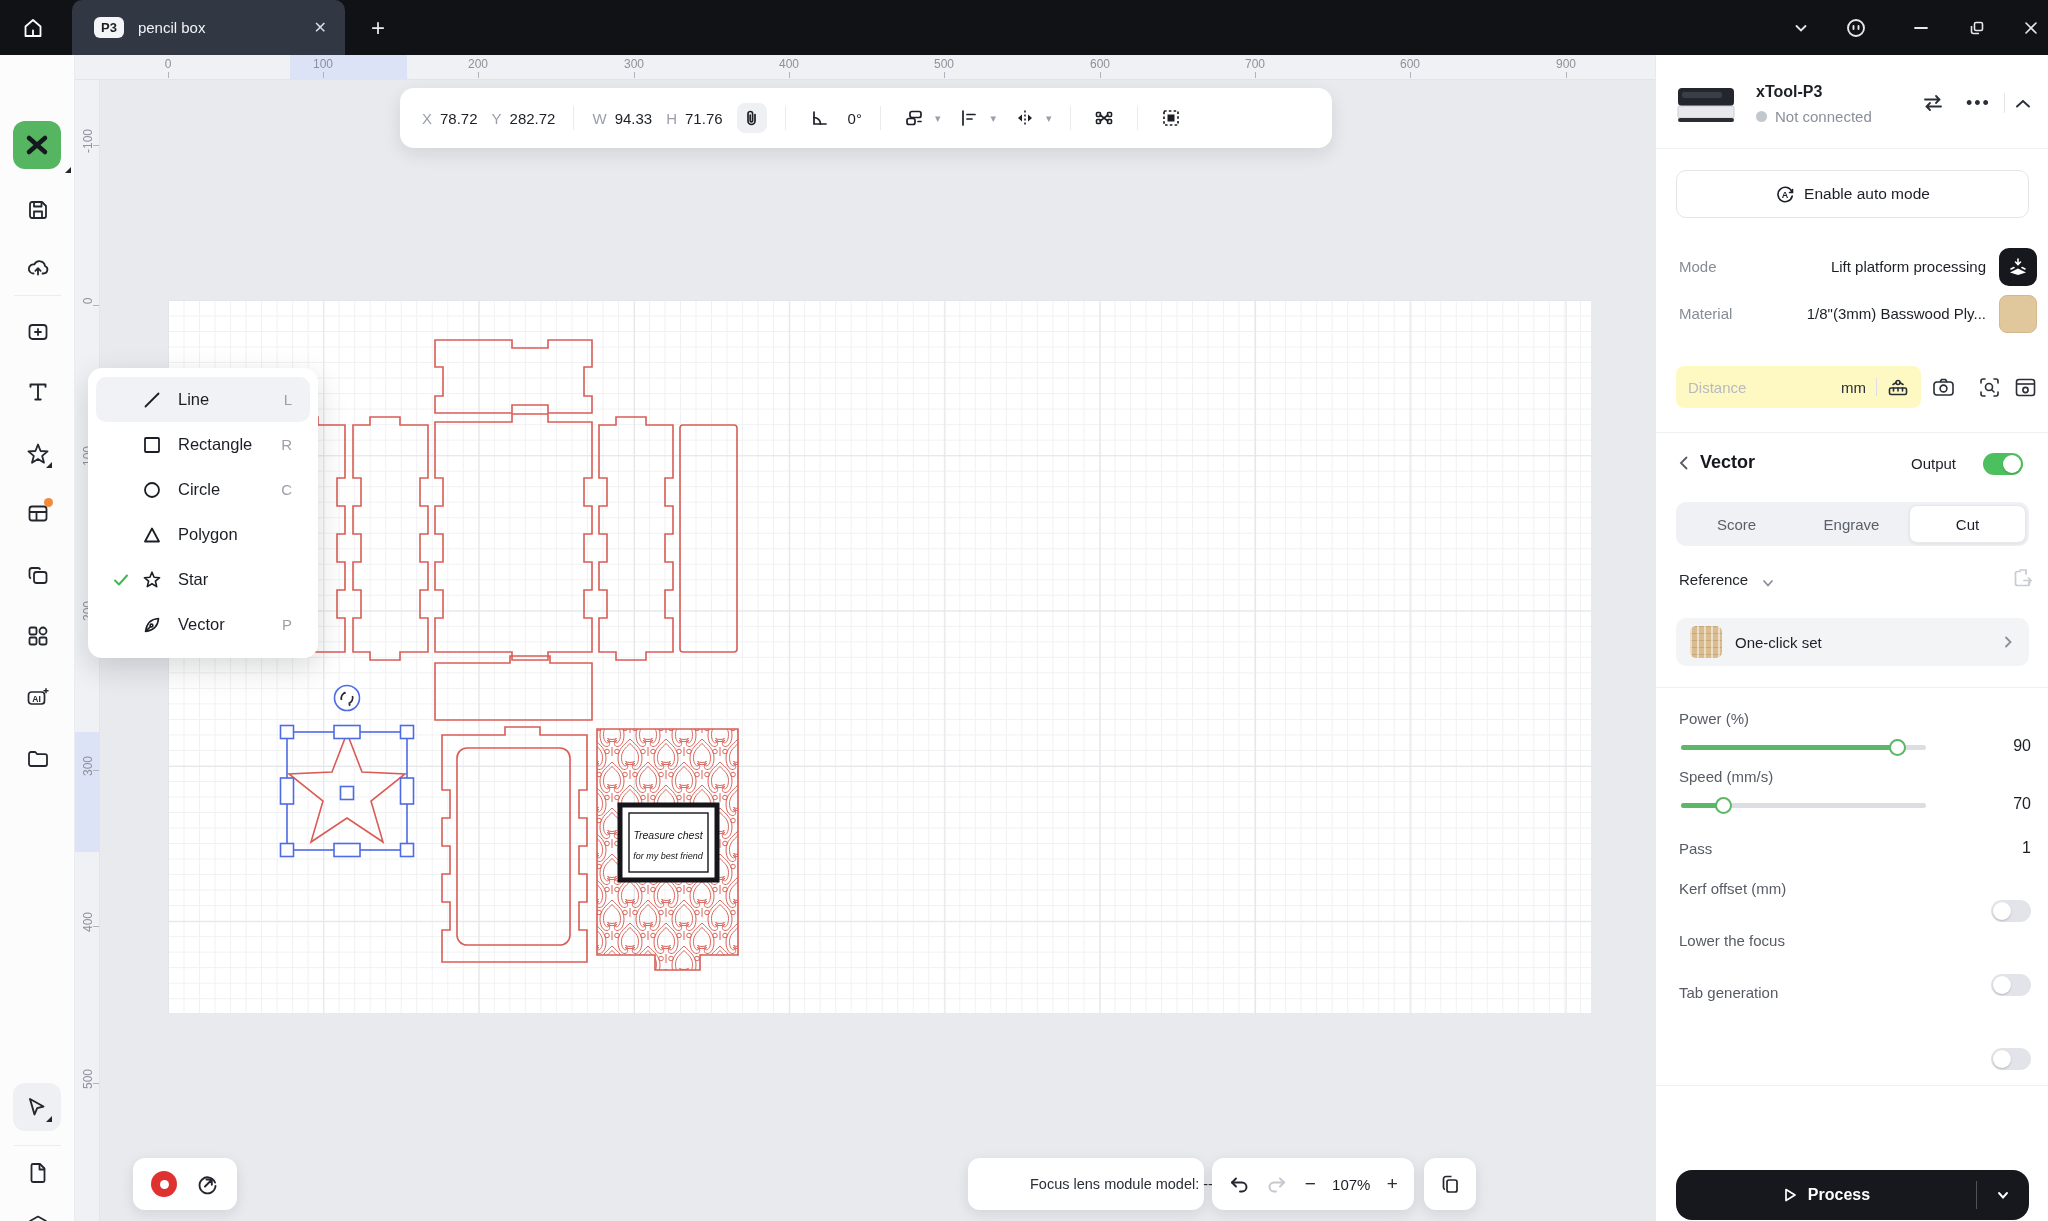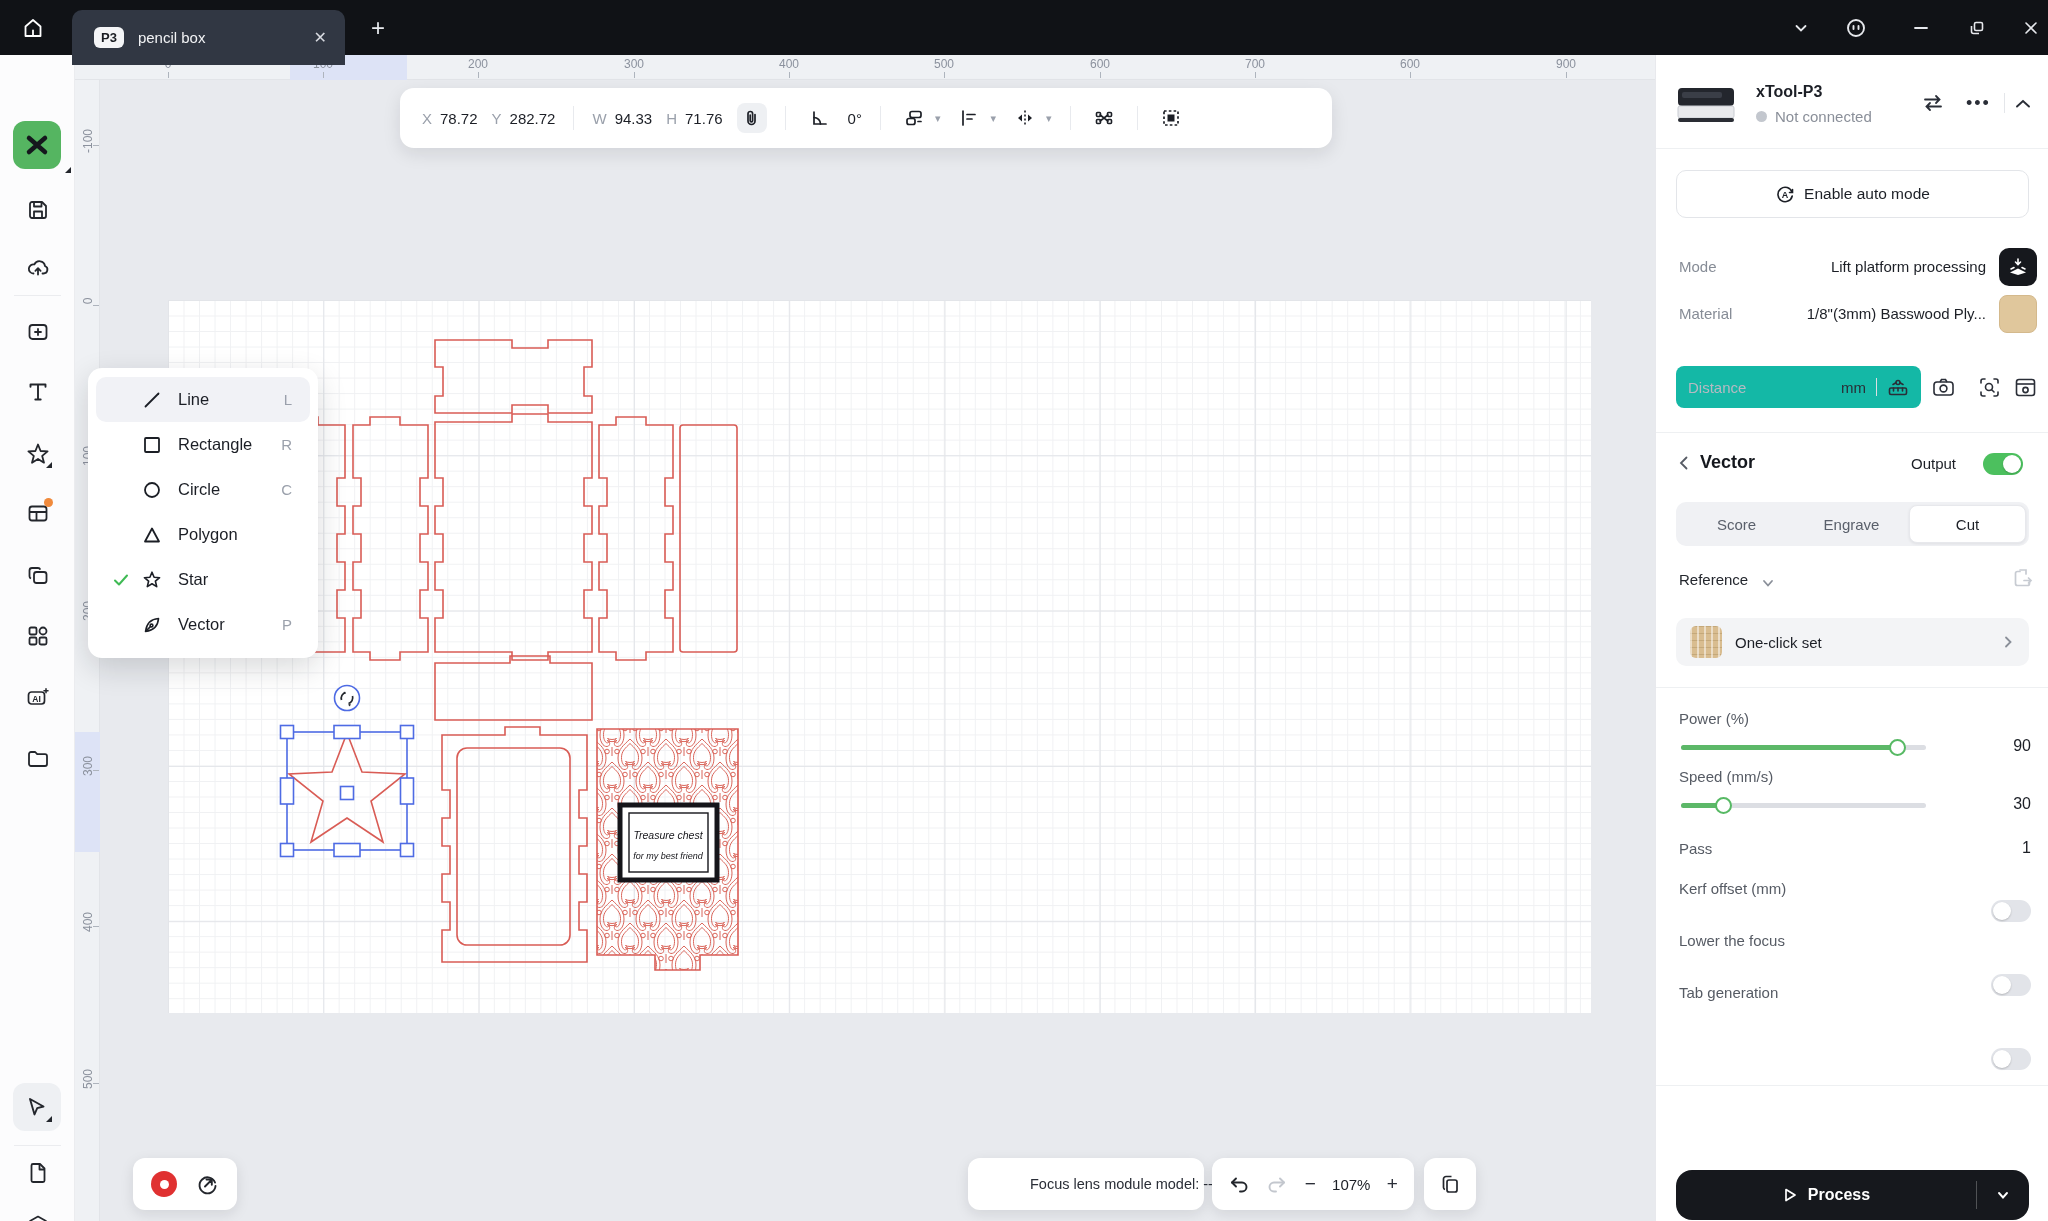--- a/index.html
+++ b/index.html
@@ -2,21 +2,21 @@
 <html><head>
 <meta charset="utf-8">
 <style>
   *{margin:0;padding:0;box-sizing:border-box;font-family:"Liberation Sans",sans-serif;}
   html,body{width:2048px;height:1221px;overflow:hidden;background:#e8eaee;}
   .abs{position:absolute;}
   svg{display:block;}
   
   #titlebar{position:absolute;left:0;top:0;width:2048px;height:55px;background:#101216;z-index:40;}
   #home-btn{position:absolute;left:12px;top:8px;width:42px;height:40px;display:flex;align-items:center;justify-content:center;border-radius:8px;}
-  #doc-tab{position:absolute;left:72px;top:0;width:273px;height:55px;background:#313743;border-radius:10px 10px 0 0;display:flex;align-items:center;margin-top:10px;}
+  #doc-tab{position:absolute;left:72px;top:0;width:273px;height:55px;background:#313743;border-radius:10px 10px 0 0;display:flex;align-items:center;}
   .tab-badge{margin-left:22px;background:#f4f5f7;color:#1a1d23;font-size:13px;font-weight:bold;border-radius:6px;padding:3px 7px;}
   .tab-title{margin-left:14px;color:#f2f3f5;font-size:15px;}
   .tab-close{margin-left:auto;margin-right:18px;color:#d7dae0;font-size:16px;}
   #tab-add{position:absolute;left:362px;top:12px;width:32px;height:32px;color:#e8eaee;font-size:24px;display:flex;align-items:center;justify-content:center;}
   .winctl{position:absolute;top:14px;width:30px;height:28px;display:flex;align-items:center;justify-content:center;color:#e6e8ec;}
   
   #sidebar{position:absolute;left:0;top:55px;width:75px;height:1166px;background:#fcfcfd;border-right:1px solid #ebecef;z-index:30;}
   .side-ic{position:absolute;left:26px;width:24px;height:24px;}
   .side-div{position:absolute;left:14px;width:47px;height:1px;background:#ebecef;}
   #logo{position:absolute;left:13px;top:66px;width:48px;height:48px;background:#55b561;border-radius:12px;display:flex;align-items:center;justify-content:center;}
@@ -82,21 +82,21 @@
   .slider .knob{position:absolute;top:-6px;width:17px;height:17px;border-radius:50%;background:#fff;border:2.5px solid #57b964;margin-left:-8px;}
   .rbig{position:absolute;font-size:16px;color:#1c1f26;}
   #preview-btn{position:absolute;left:20px;top:1051px;width:353px;height:50px;border:1px solid #e3e5e9;border-radius:12px;background:#fff;
     display:flex;align-items:center;justify-content:center;gap:9px;font-size:15.5px;color:#1c1f26;}
   #process-btn{position:absolute;left:20px;top:1115px;width:353px;height:50px;border-radius:16px;background:#16181d;display:flex;align-items:center;}
   #process-btn .main{flex:1;display:flex;align-items:center;justify-content:center;gap:10px;color:#fff;font-size:16px;font-weight:bold;}
   #process-btn .sep{width:1px;height:28px;background:rgba(255,255,255,.25);}
   #process-btn .drop{width:52px;display:flex;align-items:center;justify-content:center;color:#fff;font-size:12px;}
   .onec{position:absolute;left:20px;top:563px;width:353px;height:48px;background:#f3f4f6;border-radius:10px;display:flex;align-items:center;padding:0 14px;gap:13px;}
   .thumb{width:32px;height:32px;border-radius:6px;background:#d9bd90;background-image:linear-gradient(90deg,rgba(255,255,255,.5) 2px,transparent 2px),linear-gradient(rgba(160,130,80,.35) 1px,transparent 1px);background-size:7px 7px;}
-  .dist-input{position:absolute;left:20px;top:311px;width:245px;height:42px;background:#14b8a6;border-radius:8px;display:flex;align-items:center;padding:0 12px;gap:10px;}
+  .dist-input{position:absolute;left:20px;top:311px;width:245px;height:42px;background:#fef9c3;border-radius:8px;display:flex;align-items:center;padding:0 12px;gap:10px;}
   .dist-input input{border:0;background:transparent;outline:none;width:100px;font-size:15px;color:#2a2e37;}
   .dist-input input::placeholder{color:#b6bac2;}
   .vdiv{width:1px;height:18px;background:#dcdee3;}
 </style>
 </head>
 <body>
 
 <div id="canvas"></div>
 <div id="artboard"></div>
 
@@ -585,21 +585,21 @@
     <span class="fill" style="width:88%"></span>
       <span class="knob" style="left:88%"></span>
   </div>
   <div class="rbig" style="left:300px;top:682px;width:75px;text-align:right">90</div>
 
   <div class="abs lab" style="left:23px;top:713px;color:#565b64">Speed (mm/s)</div>
   <div class="slider" style="top:748px">
     <span class="fill" style="width:17%"></span>
       <span class="knob" style="left:17%"></span>
   </div>
-  <div class="rbig" style="left:300px;top:740px;width:75px;text-align:right">30</div>
+  <div class="rbig" style="left:300px;top:740px;width:75px;text-align:right">70</div>
 
   <div class="abs lab" style="left:23px;top:785px;color:#565b64">Pass</div>
   <div class="rbig" style="left:300px;top:784px;width:75px;text-align:right">1</div>
 
   <div class="abs lab" style="left:23px;top:825px;color:#565b64">Kerf offset (mm)</div>
   <div class="abs toggle" style="left:335px;top:823px">
       <span class="knob"></span>
     </div>
   <div class="abs lab" style="left:23px;top:877px;color:#565b64">Lower the focus</div>
   <div class="abs toggle" style="left:335px;top:875px">

